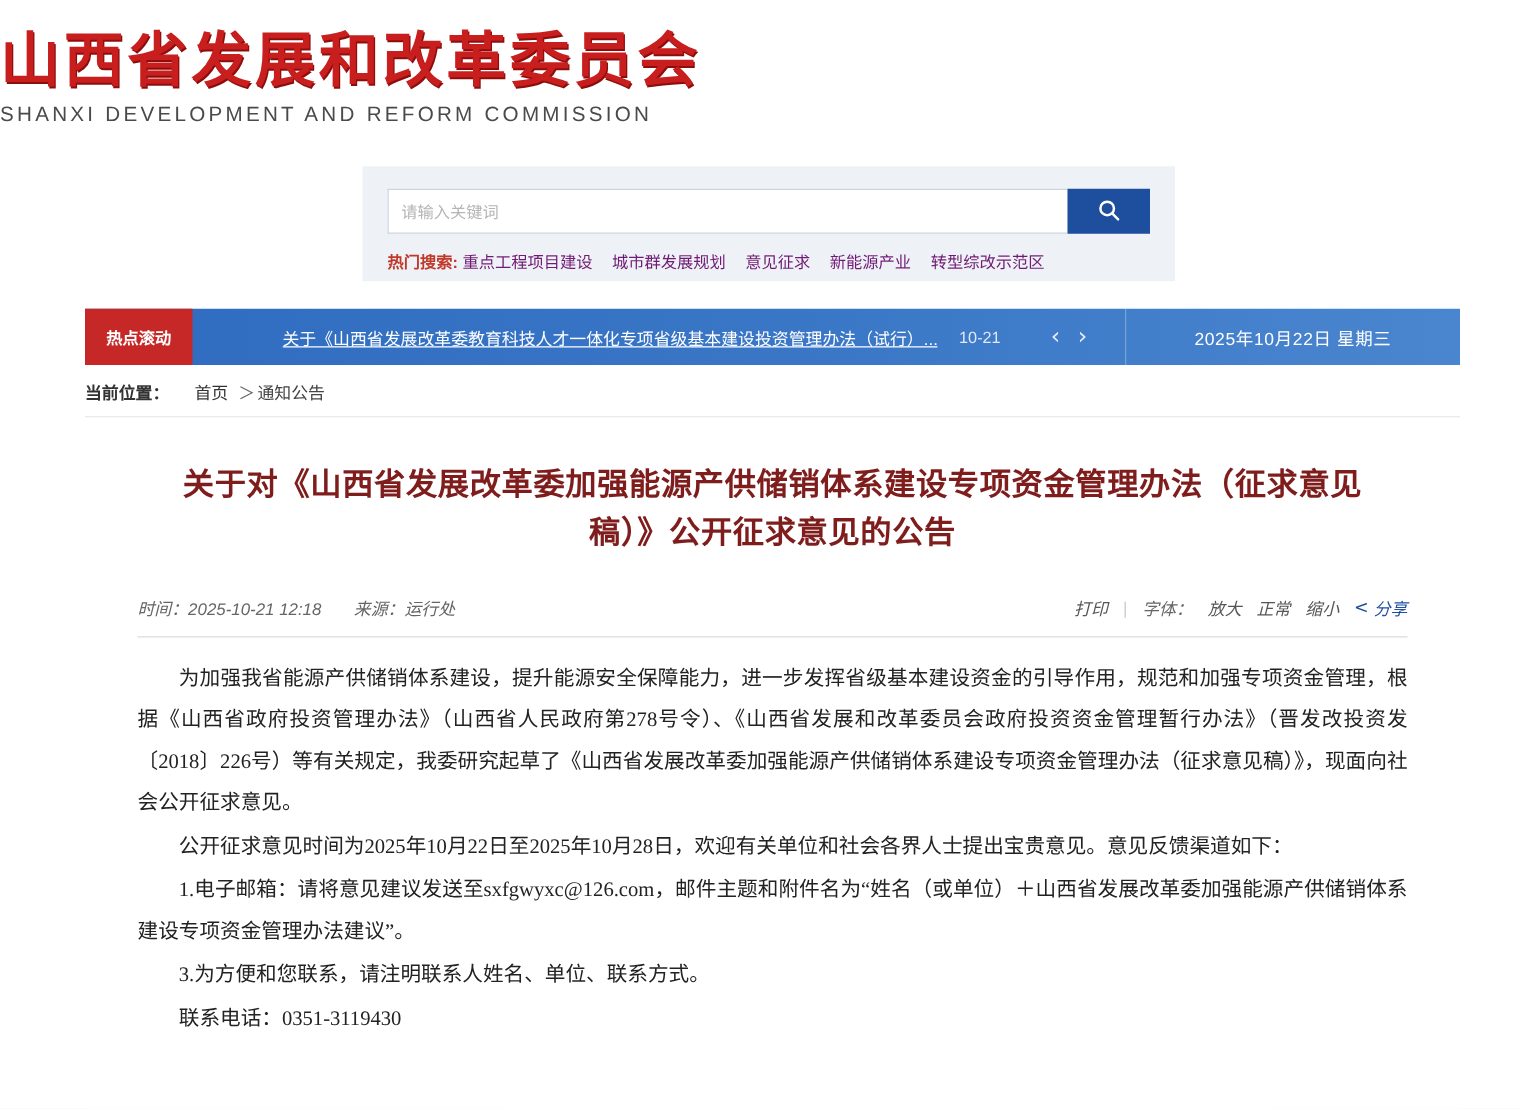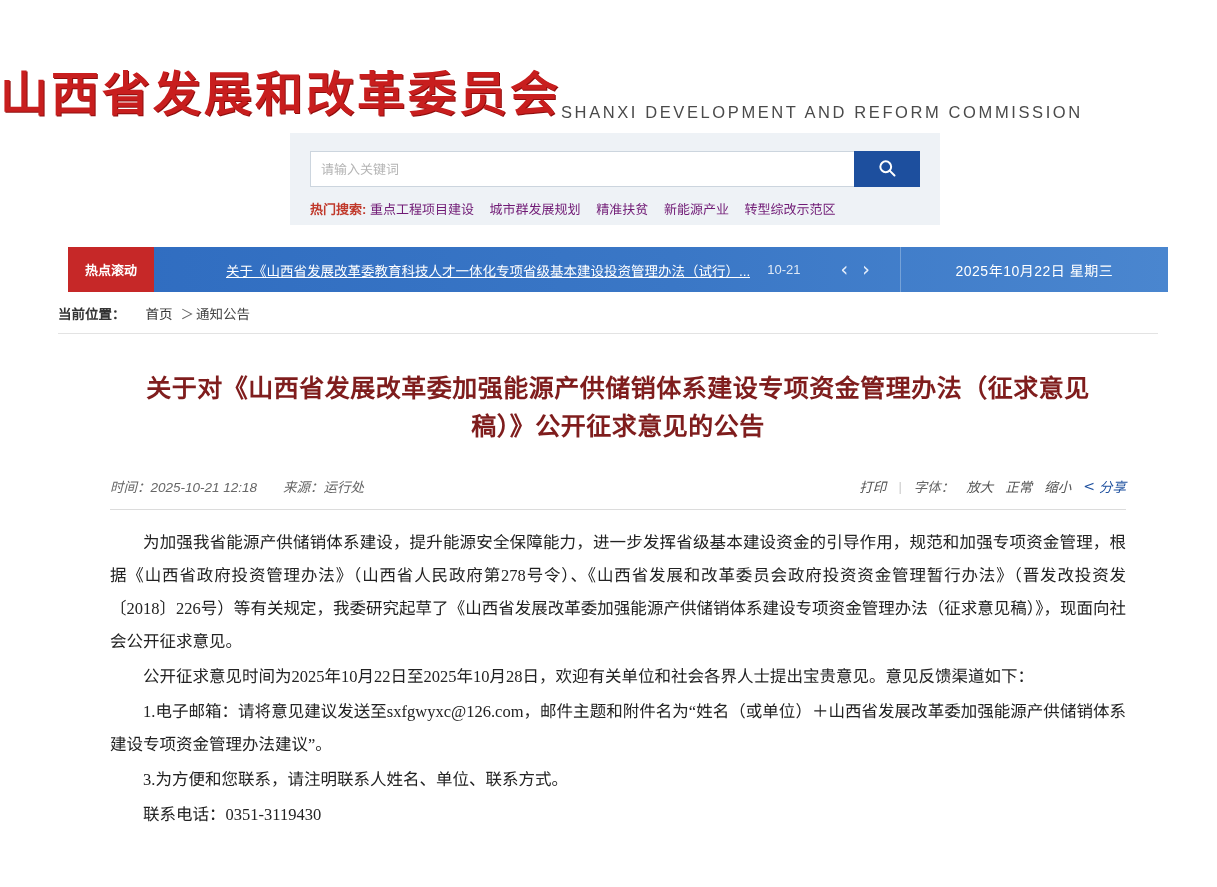--- a/index.html
+++ b/index.html
@@ -16,22 +16,22 @@
     height: 887px;
     background: #ffffff;
   }
 
   
   .header {
     width: 100%;
     height: 122px;
     background: #ffffff;
     display: flex;
-    flex-direction: row;
-    align-items: flex-end;
+    flex-direction: column;
+    align-items: flex-start;
     justify-content: flex-start;
     padding-top: 22px;
   }
   .logo-cn {
     font-family: "Liberation Serif", serif;
     font-weight: bold;
     font-size: 48px;
     letter-spacing: 3px;
     color: #c81e1e;
     line-height: 1.15;
@@ -143,21 +143,21 @@
     flex: 1;
     text-align: center;
     font-size: 14px;
     color: #ffffff;
     letter-spacing: .5px;
   }
 
   
   .crumb-wrap {
     position: absolute;
-    left: 58px;
+    left: 68px;
     top: 292px;
     width: 1100px;
     height: 42px;
     background: #ffffff;
     border-bottom: 1px solid #e3e3e3;
     display: flex;
     align-items: center;
     padding-left: 0px;
   }
   .crumb-label { font-size: 13.5px; color: #333; font-weight: bold; }
@@ -243,21 +243,21 @@
             <circle cx="10.5" cy="10.5" r="6.5"></circle>
             <line x1="15.5" y1="15.5" x2="21" y2="21"></line>
           </svg>
         </span>
       </button>
     </div>
     <div class="hot-row">
       <span class="hot-label">热门搜索:</span>
       <a class="hot-link" href="#">重点工程项目建设</a>
       <a class="hot-link" href="#">城市群发展规划</a>
-      <a class="hot-link" href="#">精准扶贫</a>
+      <a class="hot-link" href="#">意见征求</a>
       <a class="hot-link" href="#">新能源产业</a>
       <a class="hot-link" href="#">转型综改示范区</a>
     </div>
   </div>
 
   <div class="scrollbar">
     <div class="scroll-tag">热点滚动</div>
     <a class="scroll-text" href="#">关于《山西省发展改革委教育科技人才一体化专项省级基本建设投资管理办法（试行）...</a>
     <span class="scroll-date">10-21</span>
     <div class="scroll-arrows">

